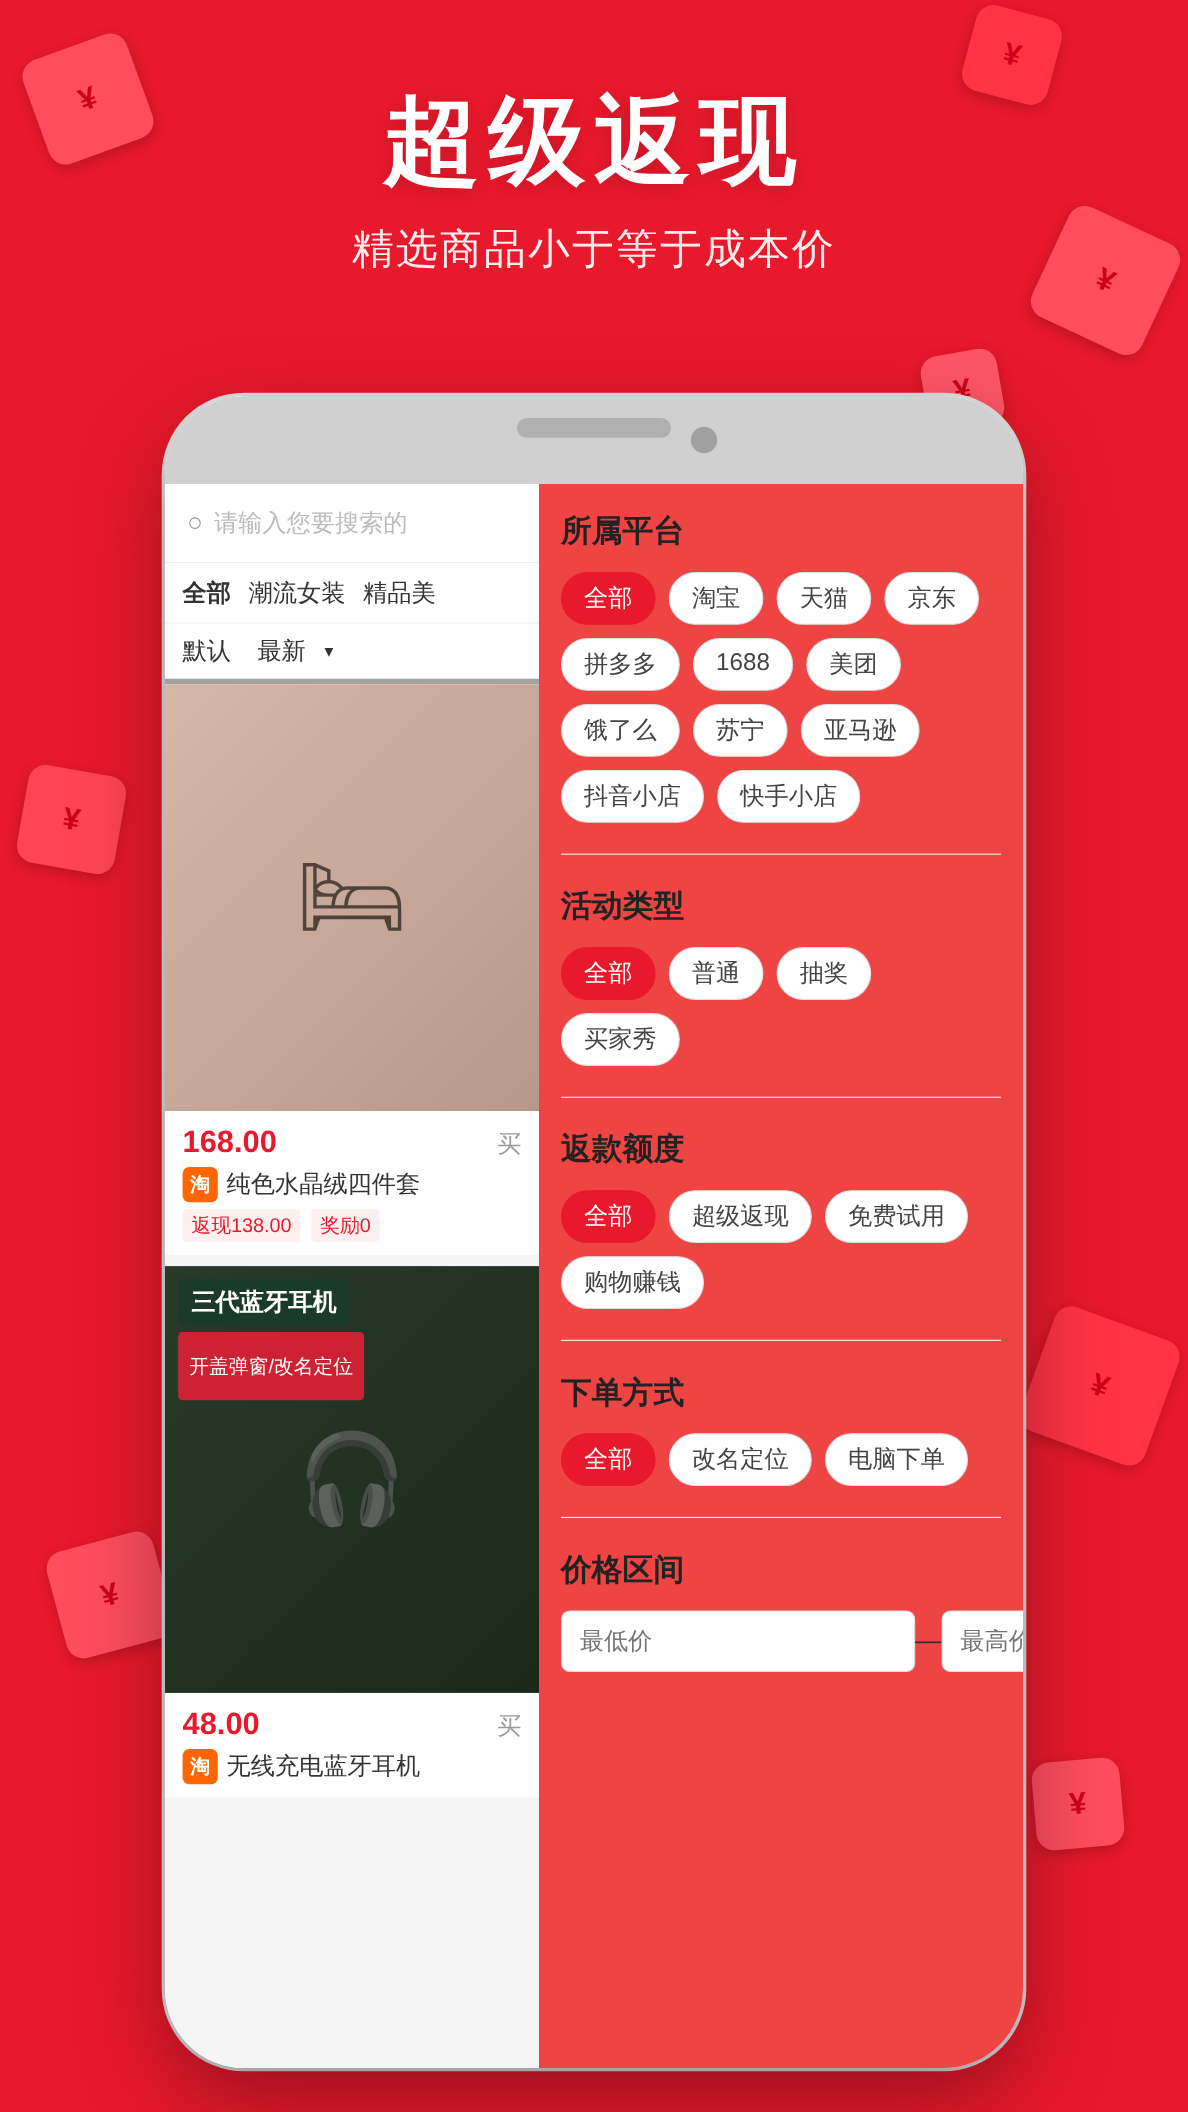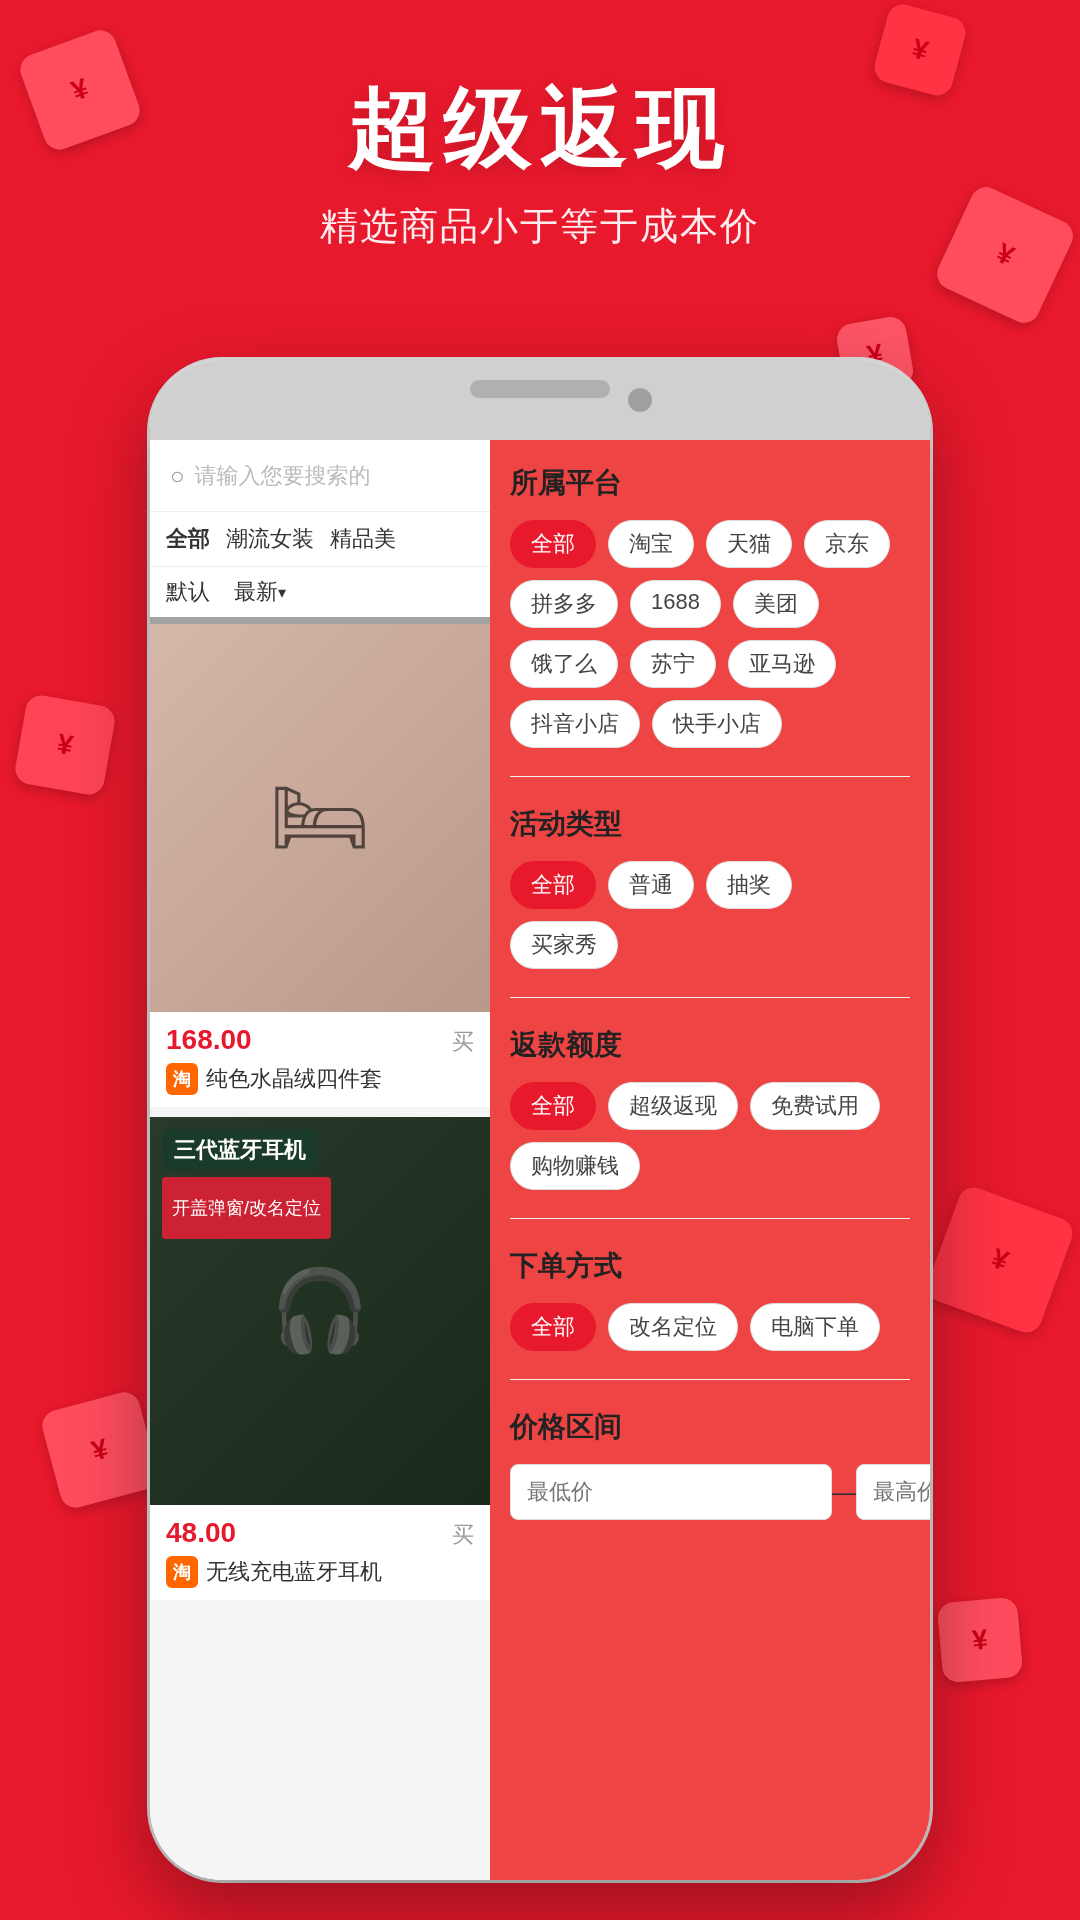--- a/index.html
+++ b/index.html
@@ -183,26 +183,26 @@
       font-weight: 600;
     }
 
     
     .sort-bar {
       background: #fff;
       padding: 10px 16px;
       display: flex;
       gap: 24px;
       font-size: 22px;
-      border-bottom: 7px solid #a3a3a3;
+      border-bottom: 5px solid #a3a3a3;
       align-items: center;
     }
 
     .sort-item { color: #333; }
-    .sort-item.with-arrow { display: flex; align-items: center; gap: 0; }
+    .sort-item.with-arrow { display: flex; align-items: center; gap: 17px; }
 
     
     .product-card {
       background: #fff;
       margin-bottom: 10px;
     }
 
     .product-img {
       width: 100%;
       height: 388px;
@@ -445,20 +445,24 @@
         <div class="product-card">
           <div class="product-img product-img-bed"></div>
           <div class="product-info">
             <div style="display:flex;justify-content:space-between;align-items:baseline;">
               <span class="product-price">168.00</span>
               <span class="product-buy-btn">买</span>
             </div>
             <div class="product-name-row">
               <div class="platform-badge taobao">淘</div>
               <span class="product-name">纯色水晶绒四件套</span>
+            </div>
+            <div class="cashback-row">
+              <span class="cashback-tag">返现138.00</span>
+              <span class="cashback-tag">奖励0</span>
             </div>
           </div>
         </div>
 
         <div class="product-card">
           <div class="product-img product-img-earbuds">
             <div class="product-overlay">
               <div class="product-overlay-title">三代蓝牙耳机</div>
               <br>
               <div class="product-overlay-sub">开盖弹窗/改名定位</div>

